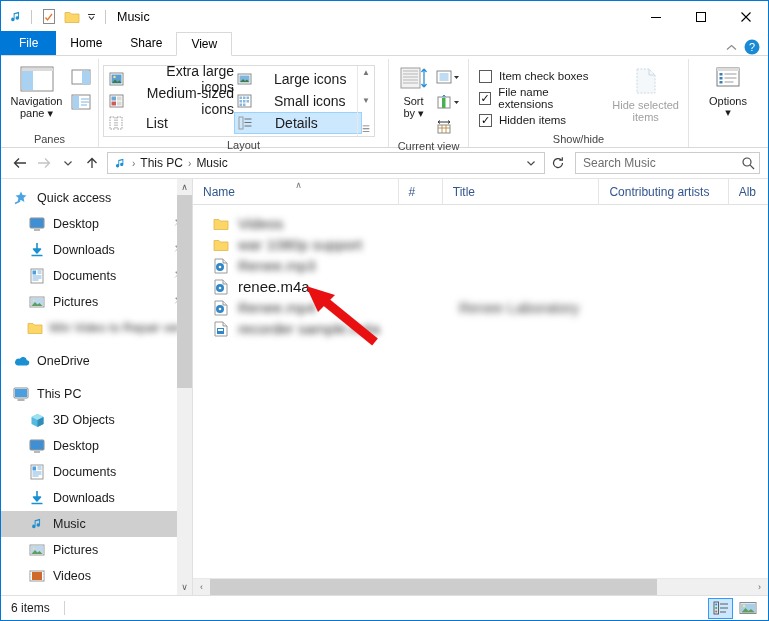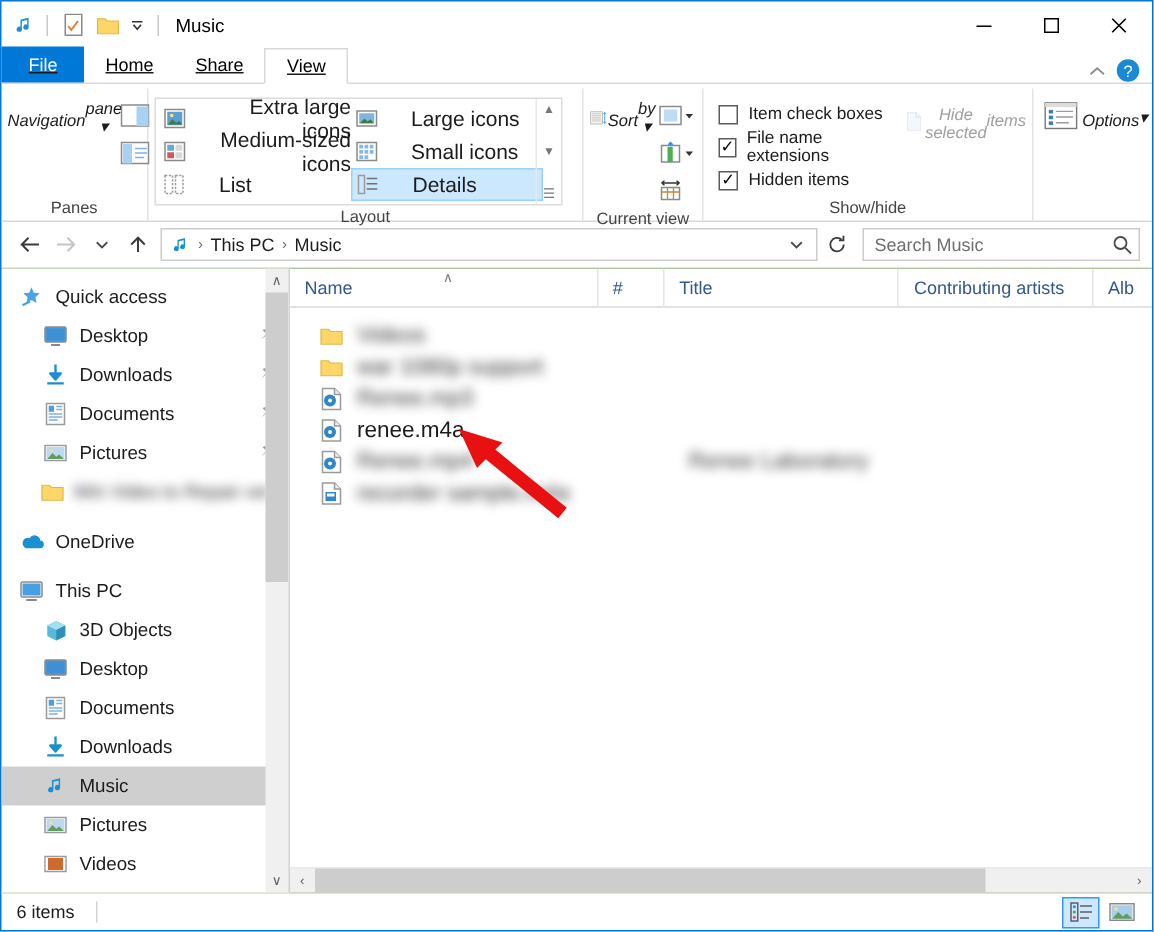--- a/index.html
+++ b/index.html
@@ -39,21 +39,20 @@
     display: flex; align-items: center; justify-content: center;
   }
 
   
   .tabbar {
     height: 24px; min-height: 24px;
     display: flex; align-items: flex-end;
     background: #fff;
     border-bottom: 1px solid #d9d9d9;
     position: relative;
-    text-decoration: underline;
   }
   .tab {
     height: 24px; padding: 0 14px;
     display: flex; align-items: center;
     font-size: 12px; color: #000;
   }
   .tab.file {
     background: #0078d7; color: #fff; font-size: 12px;
     padding: 0 18px; height: 24px;
   }
@@ -81,24 +80,24 @@
     border-right: 1px solid #e3e3e3;
     padding: 0 4px;
     position: relative;
   }
   .rgroup-body { flex: 1; display: flex; align-items: flex-start; padding-top: 4px; }
   .rgroup-label {
     text-align: center; font-size: 11px; color: #444;
     height: 16px; line-height: 16px;
   }
   .bigbtn {
-    width: 72px; display: flex; 
+    width: 72px; display: flex; flex-direction: column;
     align-items: center; justify-content: space-between;
     padding-top: 3px; font-size: 11px; color: #1b1b1b;
-    text-align: center; line-height: 12px; font-style: italic;
+    text-align: center; line-height: 12px;
   }
   .bigbtn .lbl { margin-top: 3px; }
   .smallcol { display: flex; flex-direction: column; gap: 3px; padding-top: 3px; }
   .smallbtn { width: 26px; height: 22px; display: flex; align-items: center; justify-content: center; }
   .layoutbox {
     display: flex; flex-wrap: wrap;
     width: 272px; height: 72px;
     border: 1px solid #dcdcdc;
     align-content: flex-start;
     padding: 2px 0 0 2px;

